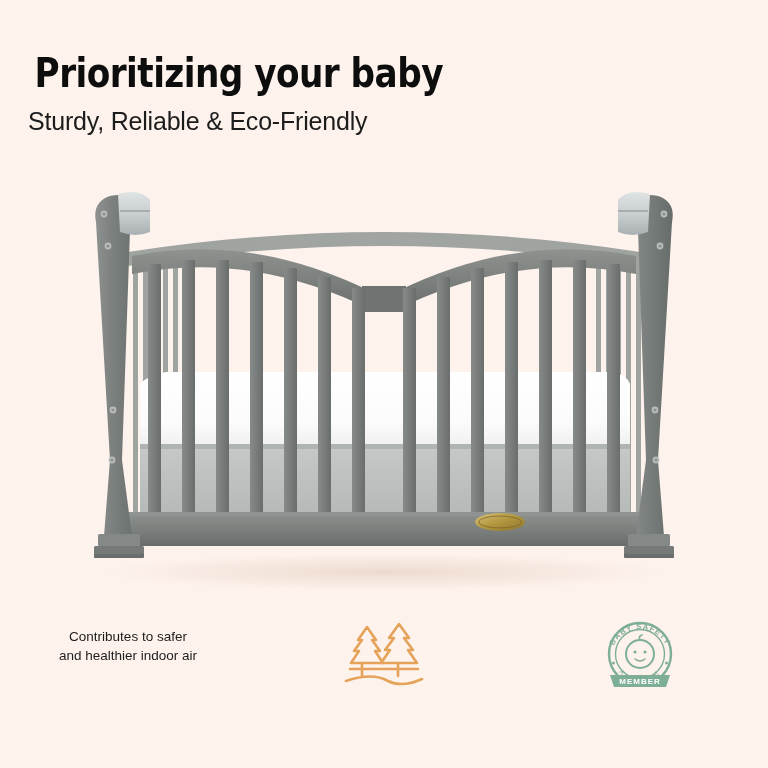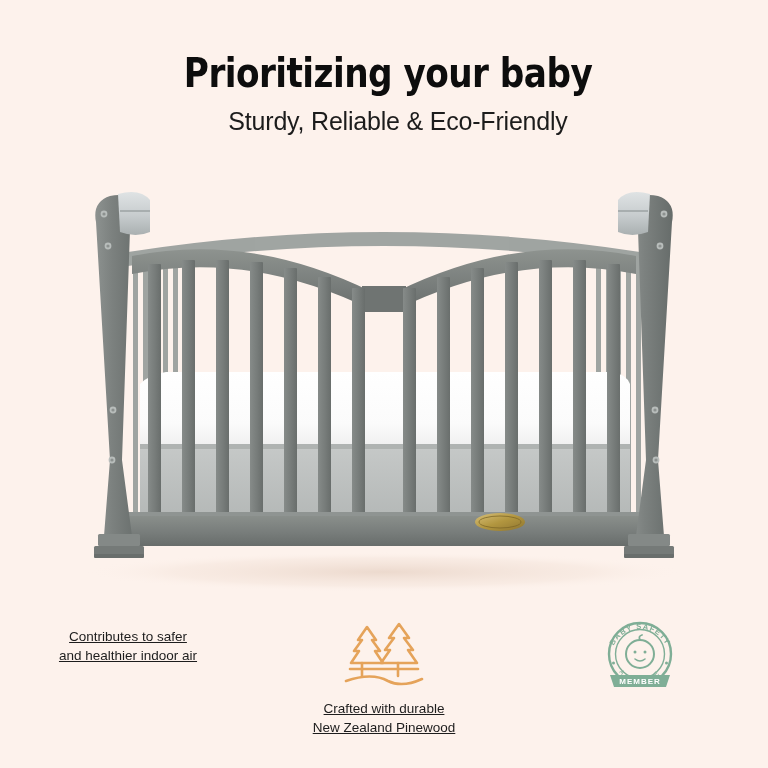--- a/index.html
+++ b/index.html
@@ -12,21 +12,21 @@
     background: #fdf2ec;
     font-family: "Liberation Sans", sans-serif;
     overflow: hidden;
     position: relative;
   }
 
   
   .header {
     position: absolute;
     top: 0; left: 8px; right: 0;
-    text-align: center;
+    text-align: left;
     padding-top: 52px;
   }
   .headline {
     font-family: "DejaVu Sans Condensed", "Liberation Sans Narrow", "Liberation Sans", sans-serif;
     font-weight: 700;
     font-size: 41px;
     letter-spacing: -0.6px;
     color: #0d0d0d;
     line-height: 1.05;
     margin: 0;
@@ -75,21 +75,20 @@
     justify-content: center;
   }
   .feature-caption {
     margin-top: 9px;
     text-align: center;
     font-family: "Liberation Sans", sans-serif;
     font-size: 13.5px;
     line-height: 1.42;
     color: #1d1d1d;
     white-space: pre-line;
-    text-decoration: underline;
   }
 </style>
 </head>
 <body>
 
 <div class="header">
   <h1 class="headline">Prioritizing your baby</h1>
   <p class="subhead">Sturdy, Reliable &amp; Eco-Friendly</p>
 </div>
 
@@ -275,22 +274,20 @@
         <path d="M31 8 L22 21 L26 21 L18 32 L23 32 L15 44 L47 44 L39 32 L44 32 L36 21 L40 21 Z"></path>
 
         <path d="M63 5 L53 19 L58 19 L49 31 L54 31 L45 44 L81 44 L72 31 L77 31 L68 19 L73 19 Z"></path>
 
         <path d="M26 44 L26 57 M62 44 L62 57"></path>
         <path d="M14 50 L82 50"></path>
 
         <path d="M10 62 Q36 53 52 62 Q66 69 86 60"></path>
       </svg>
     </div>
-    <div class="feature-caption">Crafted with durable
-New Zealand Pinewood</div>
   </div>
 
   <div class="feature">
     <div class="feature-icon">
       <svg width="84" height="74" viewBox="0 0 84 74" xmlns="http://www.w3.org/2000/svg">
         <defs>
           <path id="arcTop" d="M13 41 a29 29 0 0 1 58 0"></path>
           <path id="arcBot" d="M17 41 a25 25 0 0 0 50 0"></path>
         </defs>
         <circle cx="42" cy="37" r="31" fill="none" stroke="#7fae96" stroke-width="2.4"></circle>

